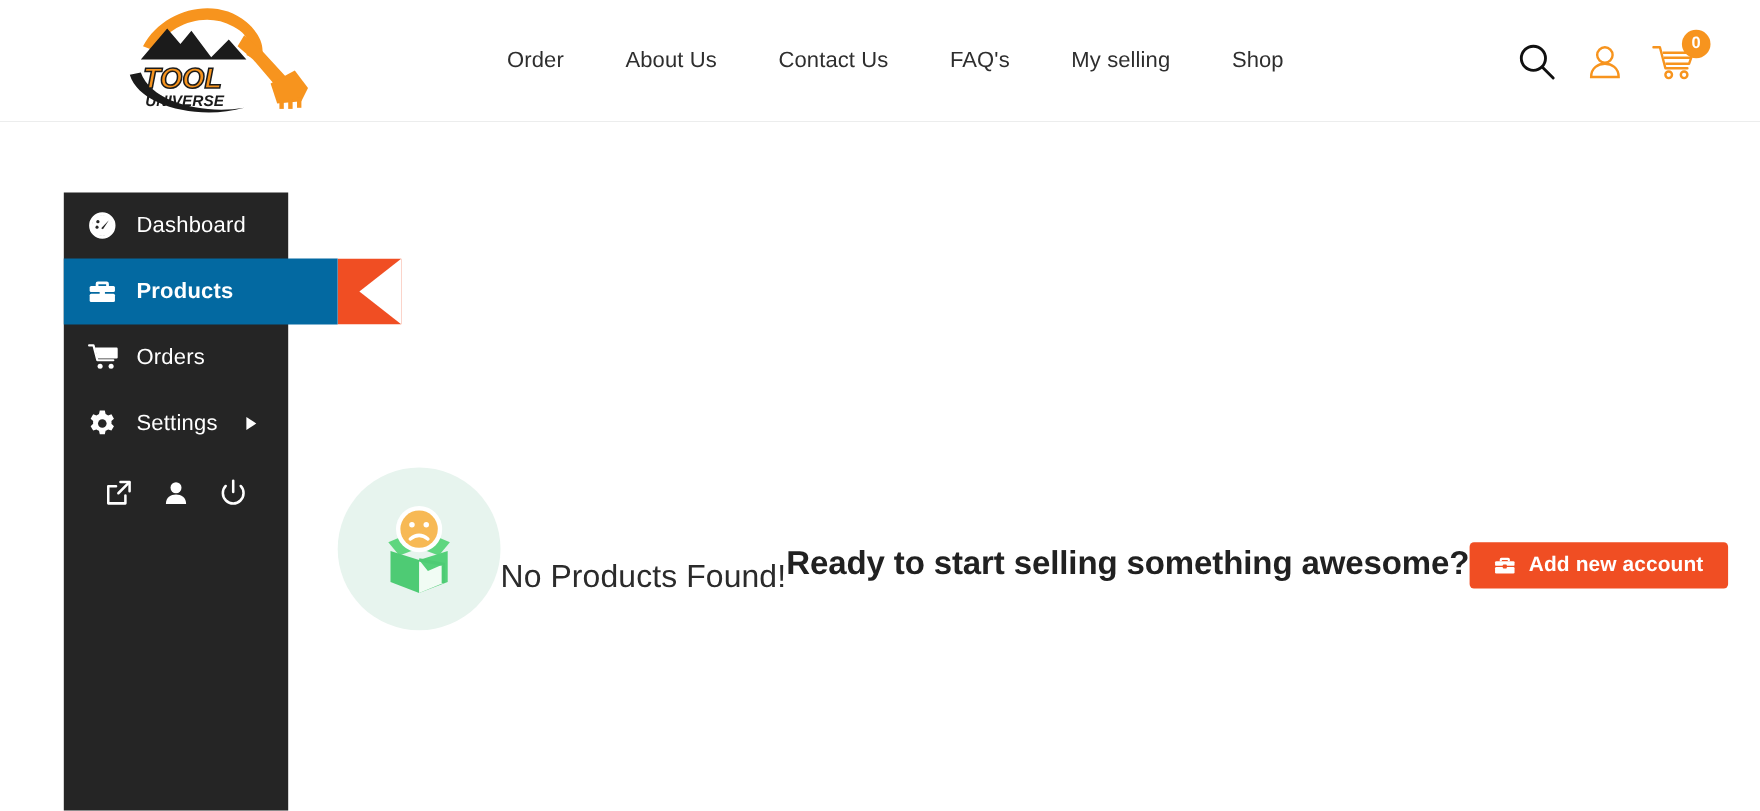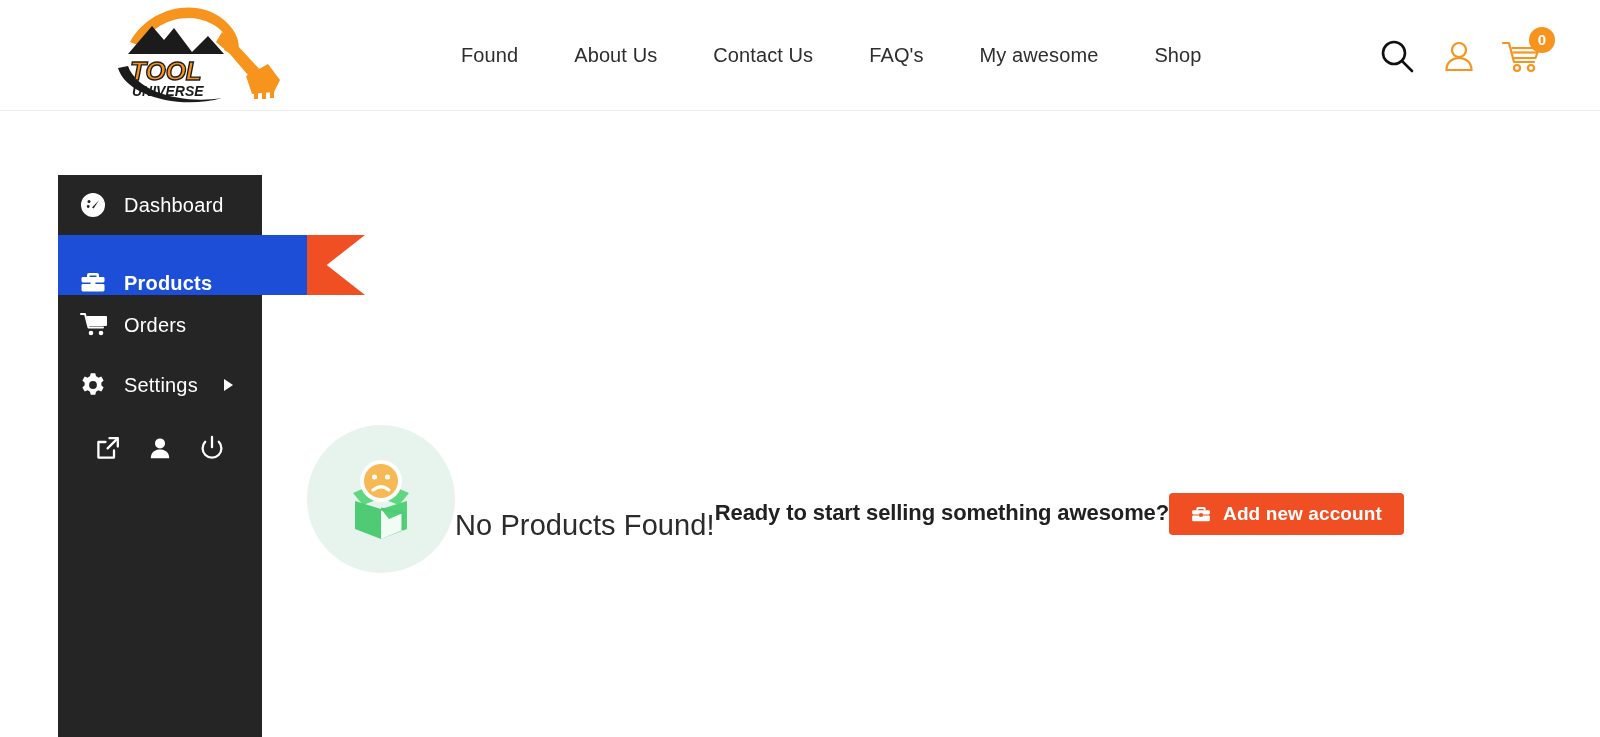--- a/index.html
+++ b/index.html
@@ -120,24 +120,23 @@
     line-height: 0;
   }
   .menu-item .m-label {
     font-size: 20px;
     letter-spacing: .2px;
     margin-left: 10px;
     white-space: nowrap;
   }
 
   .menu-item.is-active {
-    background: #1d4ed8;
+    background: #0369a1;
     width: 249px;
     font-weight: 700;
-    align-items: flex-end;
   }
   .menu-item.is-active .m-label { font-weight: 700; }
 
   
   .active-tab {
     position: absolute;
     left: 249px;
     top: 0;
     width: 58px;
     height: 60px;
@@ -199,21 +198,21 @@
   .empty-title {
     margin-top: 52px;
     font-size: 29px;
     font-weight: 400;
     color: #2b2b2b;
     letter-spacing: .1px;
   }
 
   .empty-subtitle {
     margin-top: 27px;
-    font-size: 22px;
+    font-size: 30px;
     font-weight: 700;
     color: #212121;
     letter-spacing: -.1px;
   }
 
   .add-product-btn {
     margin-top: 29px;
     background: #F04E23;
     color: #ffffff;
     border: none;
@@ -249,25 +248,25 @@
       <rect x="158" y="87" width="4" height="9" fill="#F7941E"></rect>
 
       <path d="M6 66 C14 94, 68 108, 110 96 C74 102, 26 92, 16 64 Z" fill="#1b1b1b"></path>
 
       <text x="18" y="78" font-family="'Liberation Sans', sans-serif" font-size="26" font-style="italic" font-weight="700" fill="#F7941E" stroke="#1b1b1b" stroke-width="1.4">TOOL</text>
       <text x="20" y="94" font-family="'Liberation Sans', sans-serif" font-size="14" font-style="italic" font-weight="700" fill="#1b1b1b">UNIVERSE</text>
     </svg>
   </a>
 
   <nav class="main-nav">
-    <a class="nav-link" href="#">Found</a>
+    <a class="nav-link" href="#">Order</a>
     <a class="nav-link" href="#">About Us</a>
     <a class="nav-link" href="#">Contact Us</a>
     <a class="nav-link" href="#">FAQ's</a>
-    <a class="nav-link" href="#">My awesome</a>
+    <a class="nav-link" href="#">My selling</a>
     <a class="nav-link" href="#">Shop</a>
   </nav>
 
   <div class="header-actions">
 
     <span class="hdr-icon">
       <svg width="38" height="38" viewBox="0 0 38 38" fill="none" stroke="#111111" stroke-width="2.6">
         <circle cx="16" cy="16" r="11"></circle>
         <line x1="24" y1="24" x2="34" y2="34" stroke-linecap="round"></line>
       </svg>

